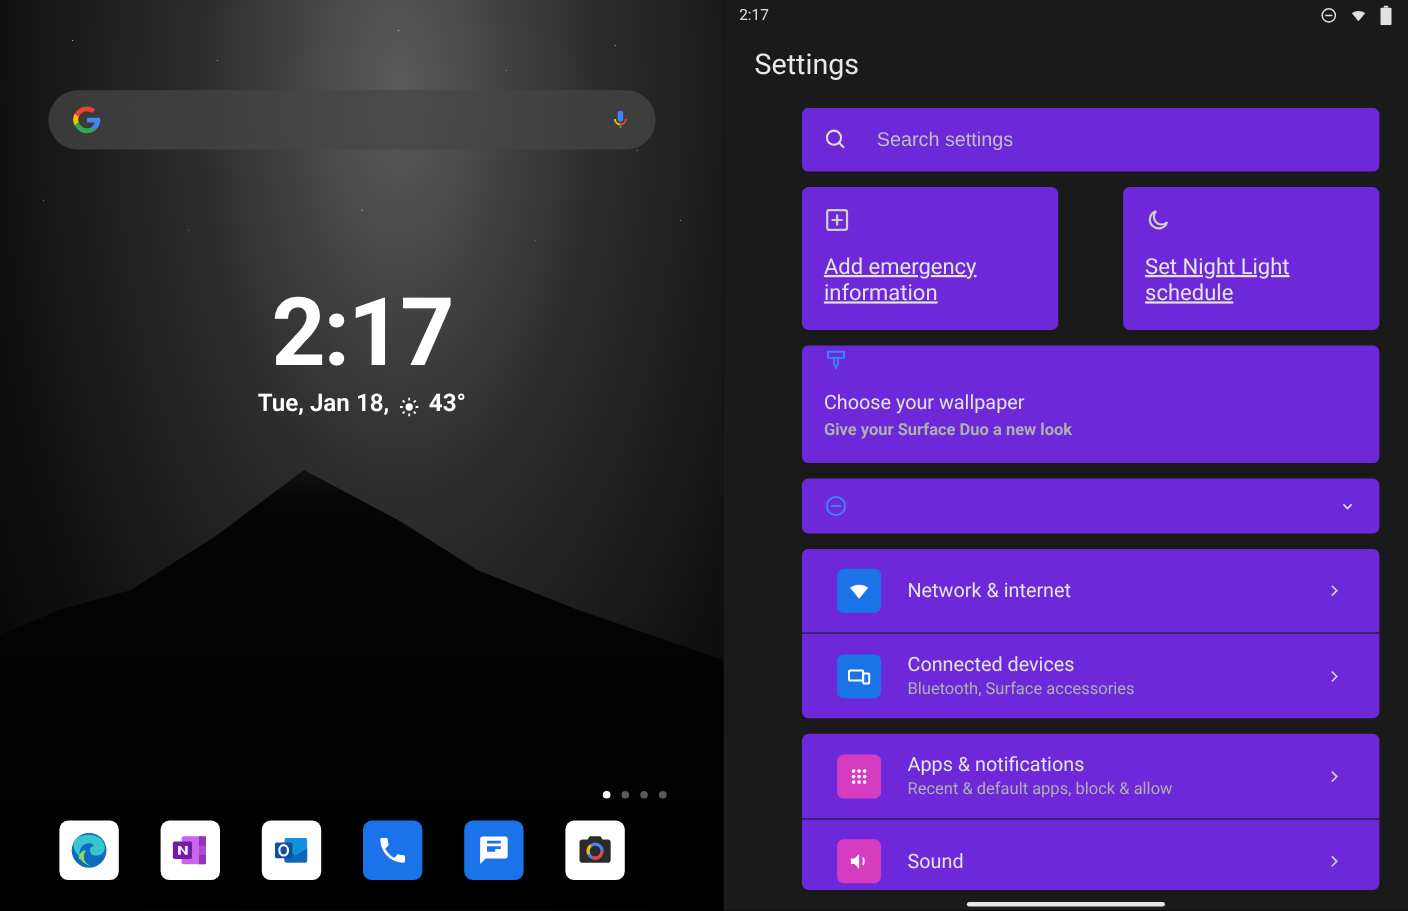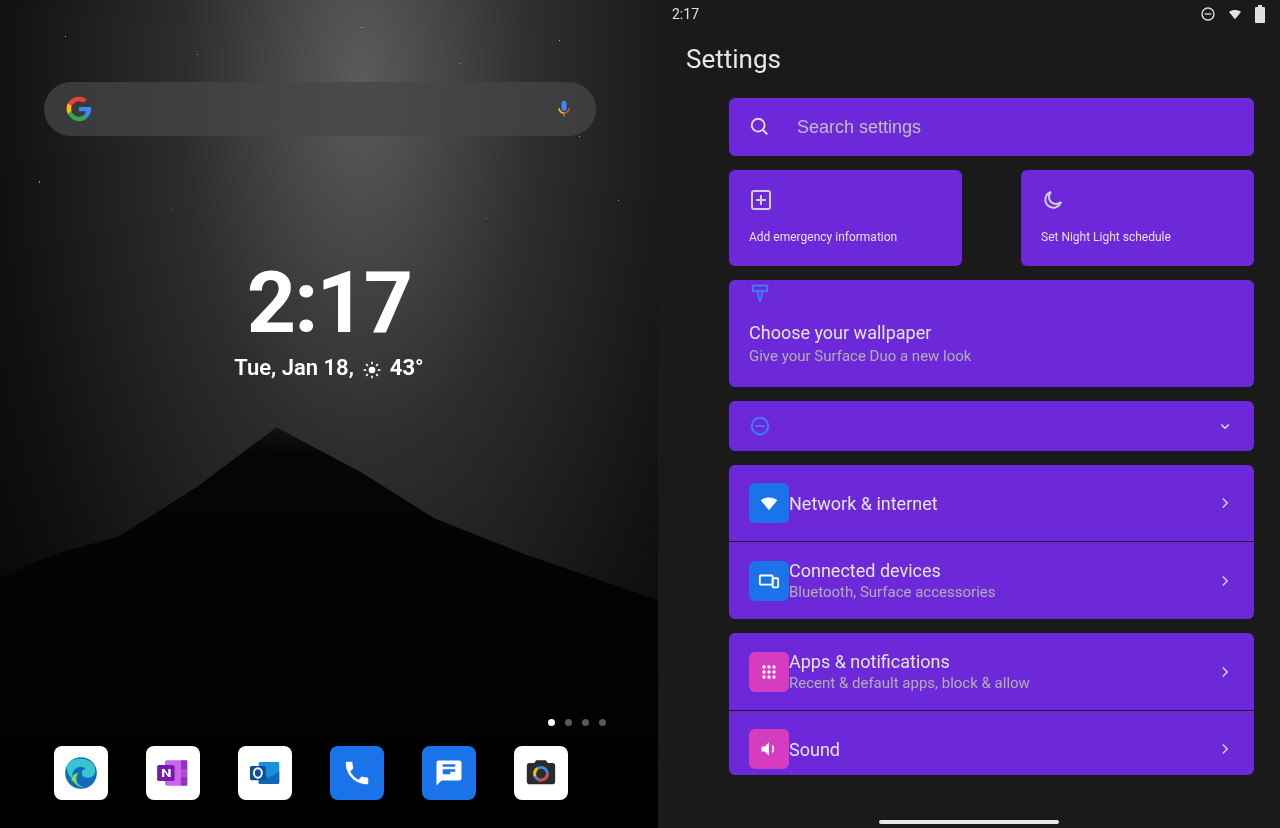--- a/index.html
+++ b/index.html
@@ -59,30 +59,30 @@
   .statusbar .sb-right { margin-left: auto; display: flex; gap: 10px; align-items: center; }
   .settings-title { color: #e8e8e8; font-size: 26px; padding: 18px 28px 24px; }
   .settings-body { flex: 1; overflow: hidden; padding: 0 26px; display: flex; flex-direction: column; gap: 14px; }
   .card { background: #6d28d9; border-radius: 6px; color: #e3e3e3; margin-left: 45px; }
   .search-card { display: flex; align-items: center; height: 58px; padding: 0 20px; gap: 26px; }
   .search-card input { background: transparent; border: 0; outline: 0; color: #bfbfbf; font-size: 18px; flex: 1; }
   .search-card input::placeholder { color: #bfbfbf; }
   .sugg-row { display: flex; gap: 14px; }
   .sugg { flex: 1; padding: 18px 20px 22px; }
   .sugg .ic { width: 24px; height: 24px; margin-bottom: 14px; color: #cfcfcf; }
-  .sugg .lbl { font-size: 12px; }
+  .sugg .lbl { font-size: 20px; text-decoration: underline; }
   .wallpaper-card { padding: 2px 20px 22px; }
   .wallpaper-card .ic { color: #3b82f6; margin-bottom: 14px; }
   .wallpaper-card .t1 { font-size: 18px; margin-bottom: 4px; }
-  .wallpaper-card .t2 { font-size: 15px; color: #b0b0b0; }
+  .wallpaper-card .t2 { font-size: 15px; color: #b0b0b0; font-weight: bold; }
   .collapse-card { display: flex; align-items: center; height: 50px; padding: 0 20px; }
   .collapse-card .ic { color: #3b82f6; }
   .collapse-card .chev { margin-left: auto; color: #e0e0e0; }
   .list-card { padding: 0; }
-  .row { display: flex; align-items: center; padding: 18px 20px; border-top: 1px solid #1a1a1a; }
+  .row { display: flex; align-items: center; padding: 18px 32px; gap: 24px; border-top: 1px solid #1a1a1a; }
   .row:first-child { border-top: 0; }
   .row .ibox { width: 40px; height: 40px; border-radius: 6px; display: flex; align-items: center; justify-content: center; flex-shrink: 0; }
   .ibox.blue { background: #1a73e8; }
   .ibox.pink { background: #d63cc0; }
   .row .txt { flex: 1; }
   .row .t1 { font-size: 18px; }
   .row .t2 { font-size: 15px; color: #b0b0b0; margin-top: 2px; }
   .row .chev { color: #d0d0d0; }
   .navbar { height: 16px; display: flex; justify-content: center; align-items: flex-end; padding-bottom: 4px; }
   .navbar .pill { width: 180px; height: 4px; border-radius: 2px; background: #e8e8e8; }

